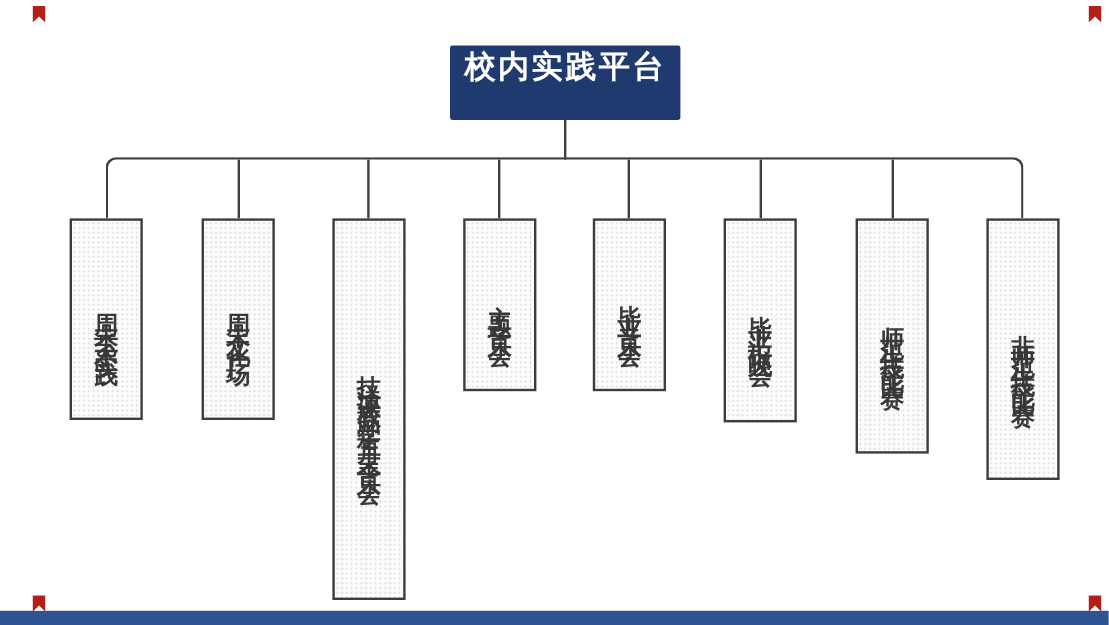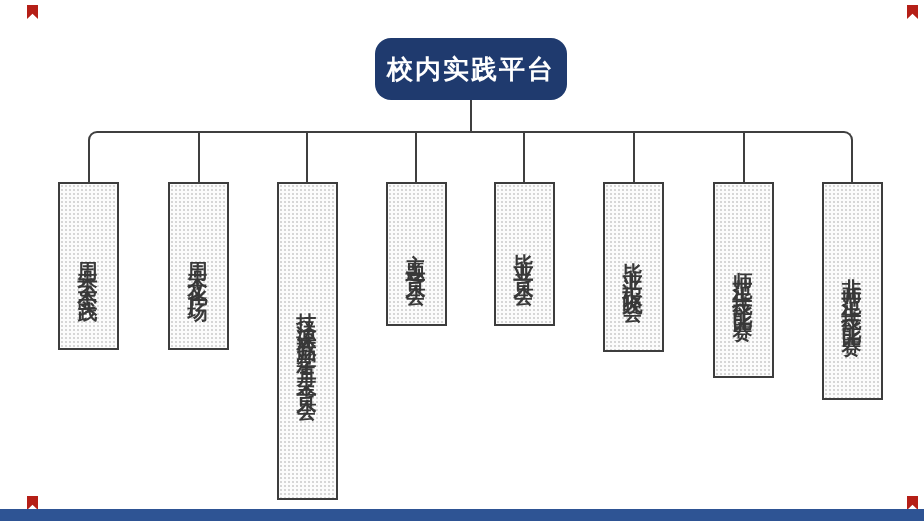--- a/index.html
+++ b/index.html
@@ -11,22 +11,22 @@
     overflow: hidden;
     font-family: "Liberation Sans", "DejaVu Sans", sans-serif;
   }
 
   
   .root-box {
     position: absolute;
     left: 375px; top: 38px;
     width: 192px; height: 62px;
     background: #1f3a6e;
-    border-radius: 16px;
-    display: flex; align-items: center; justify-content: center;
+    border-radius: 2px;
+    display: flex; align-items: flex-start; justify-content: center;
   }
   .root-box .root-label {
     color: #ffffff;
     font-size: 26px;
     font-weight: bold;
     letter-spacing: 2px;
     white-space: nowrap;
   }
 
   

